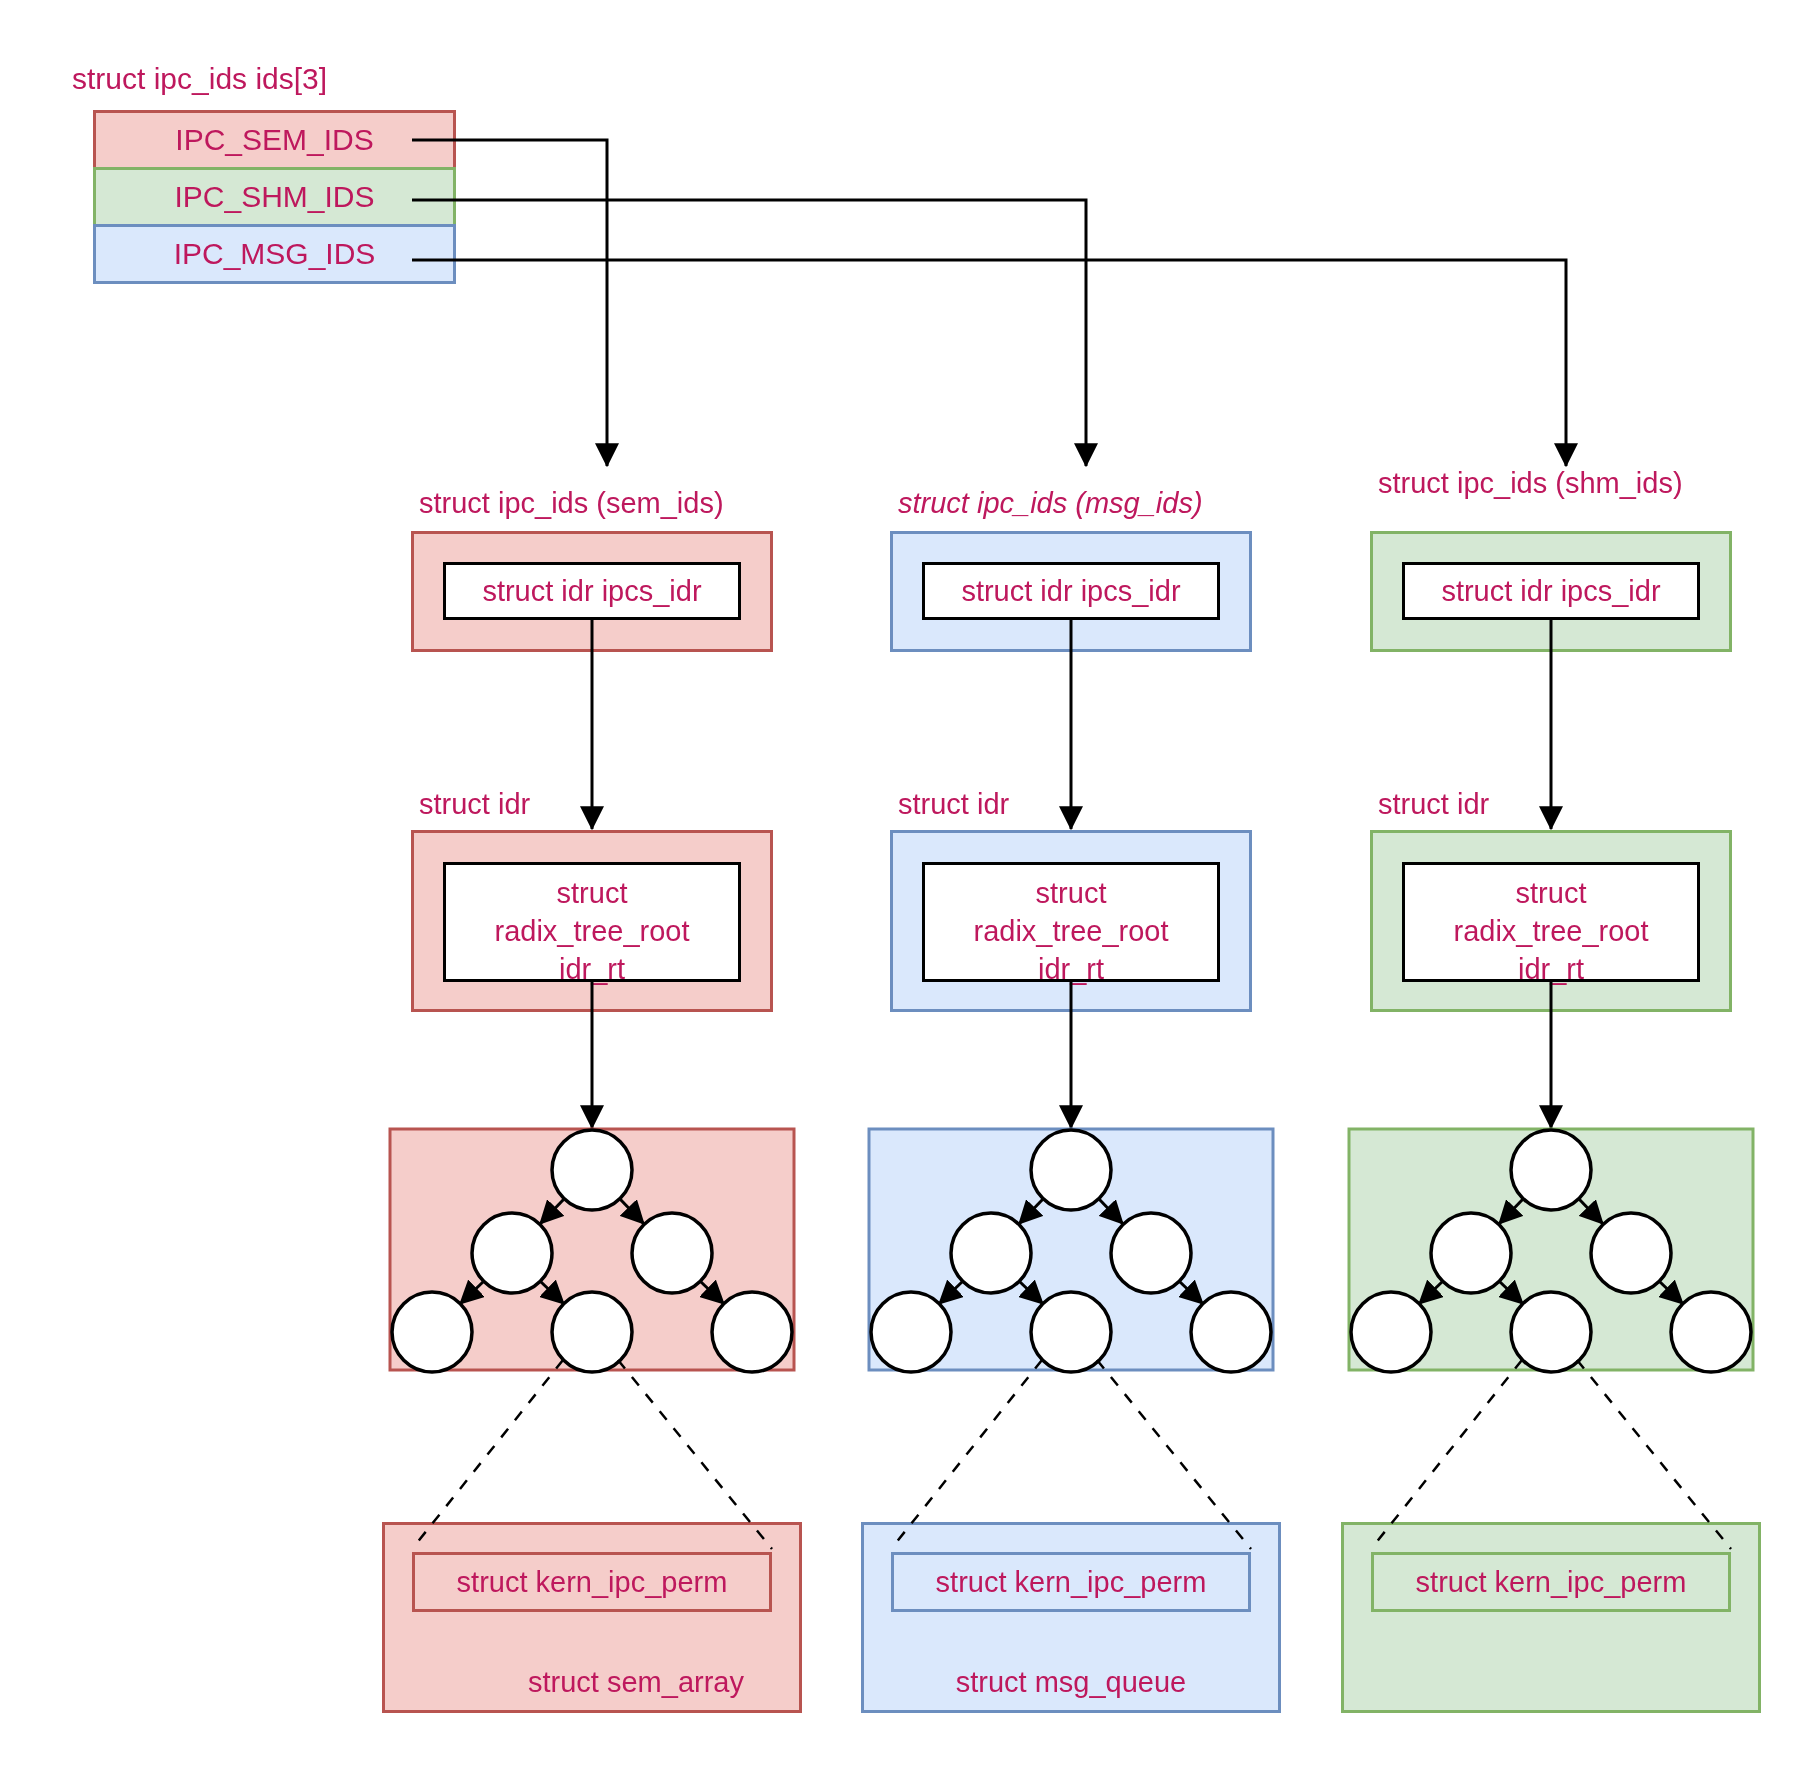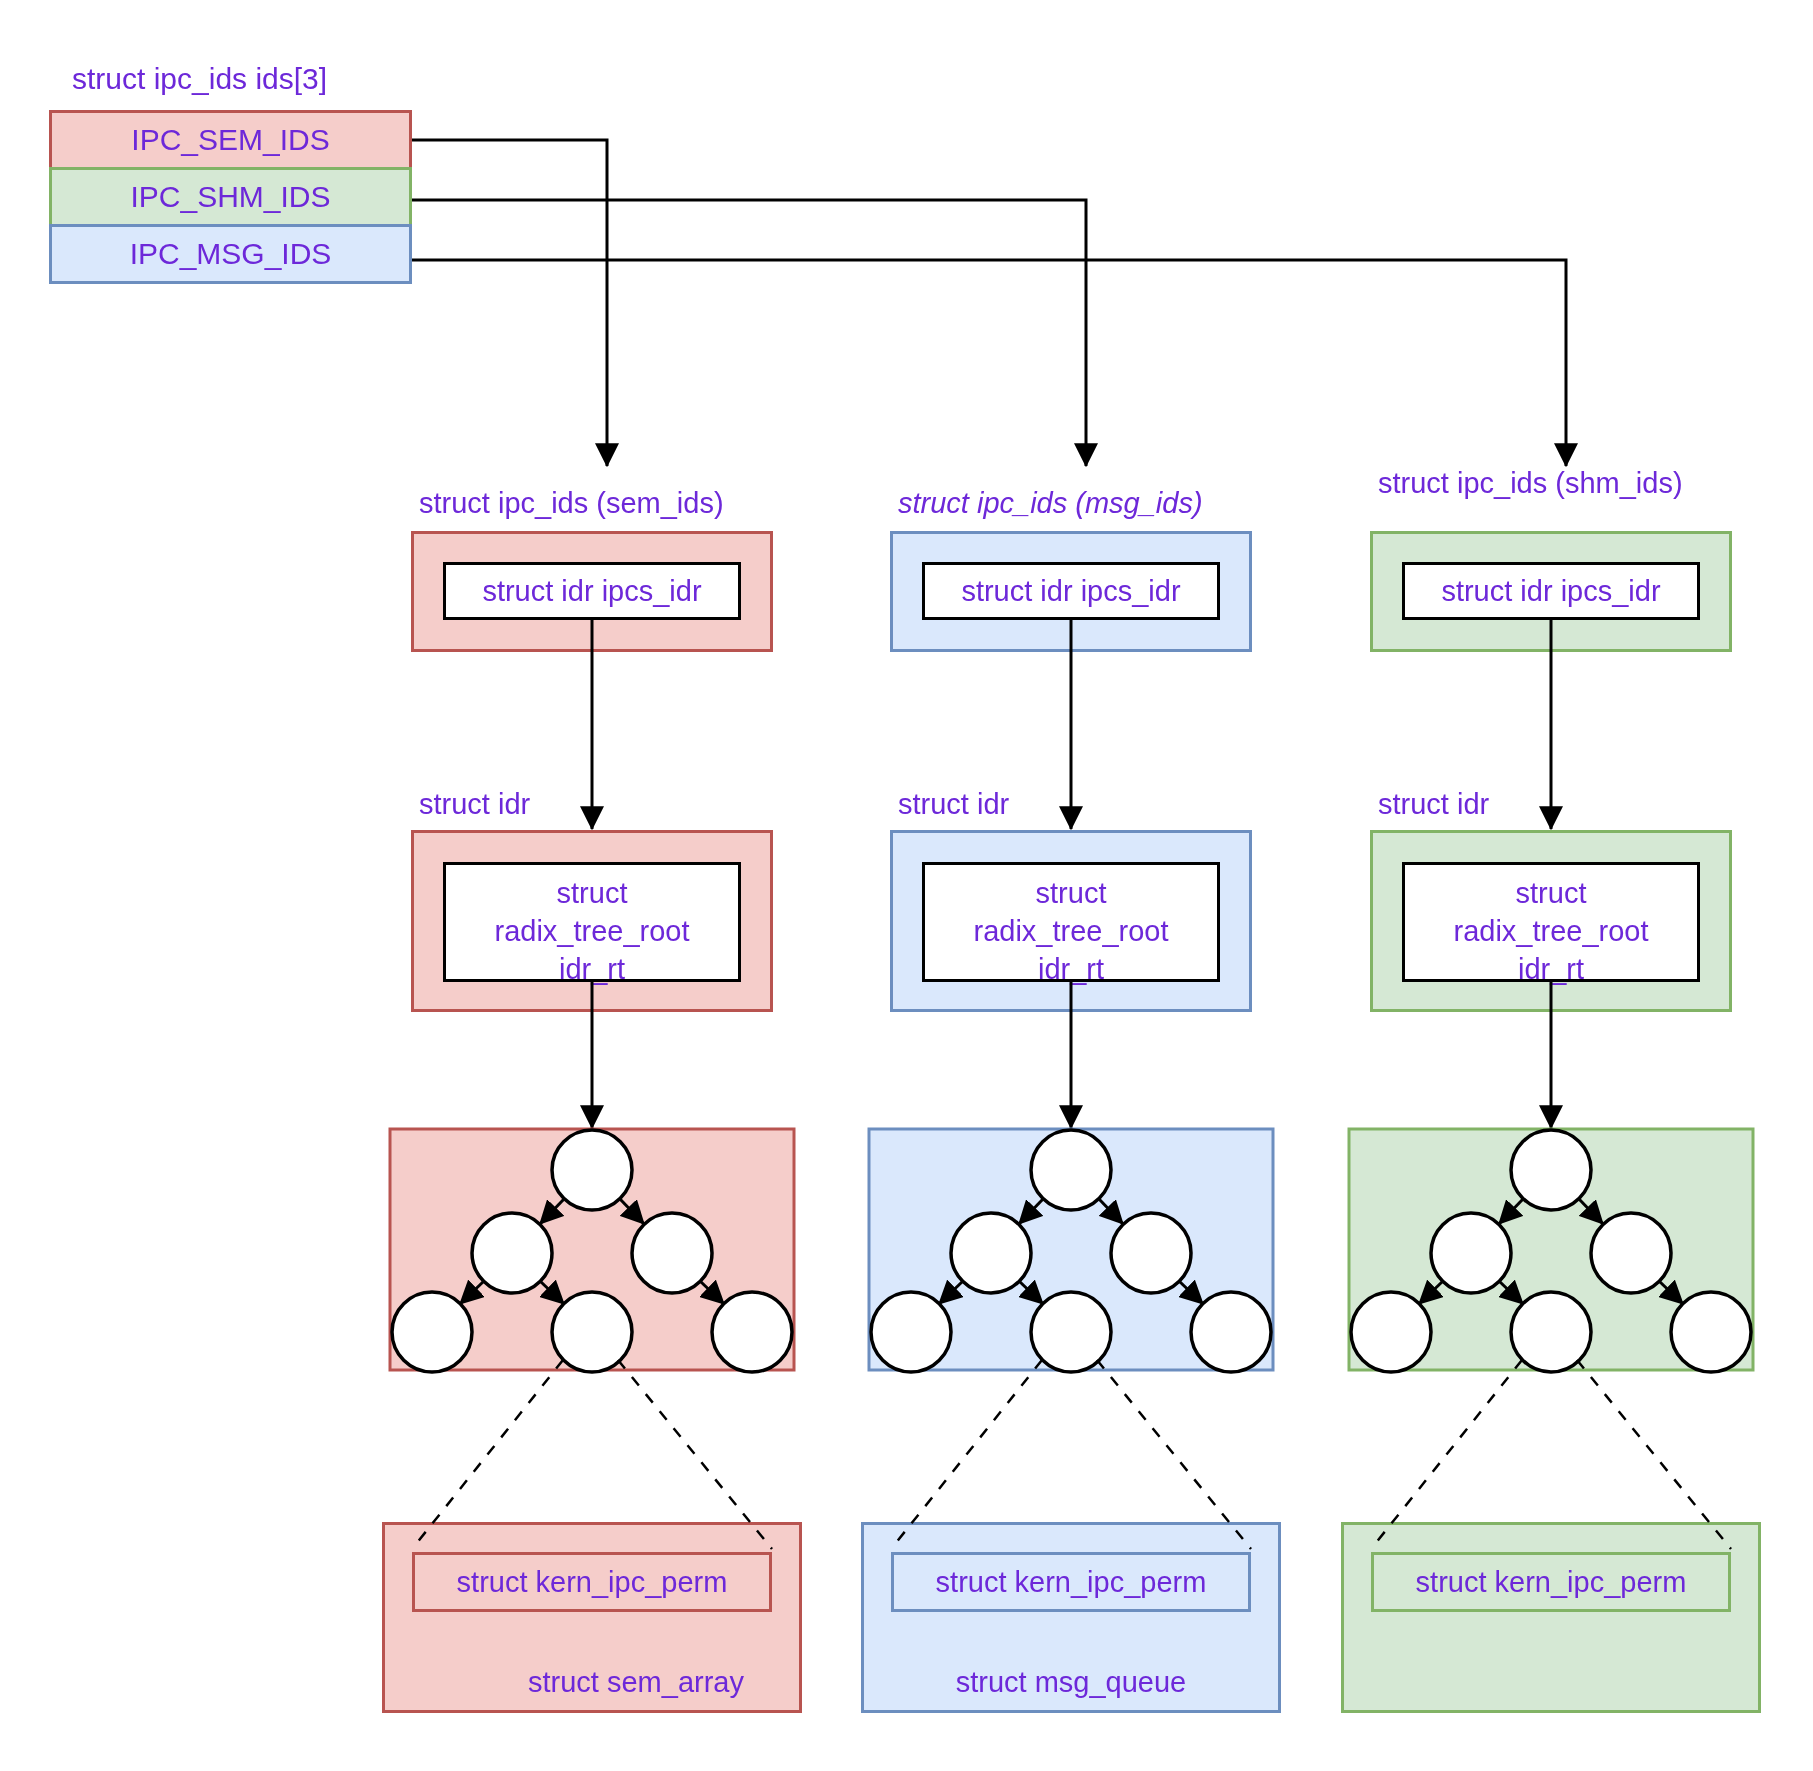--- a/index.html
+++ b/index.html
@@ -1,25 +1,25 @@
 <!DOCTYPE html>
 <html><head>
 <meta charset="utf-8">
 <style>
   html,body{margin:0;padding:0;background:#ffffff;}
   .canvas{
     position:relative;width:1813px;height:1771px;background:#ffffff;
-    font-family:"Liberation Sans",sans-serif;color:#6d28d9;overflow:hidden;
+    font-family:"Liberation Sans",sans-serif;color:#be185d;overflow:hidden;
   }
   .abs{position:absolute;box-sizing:border-box;}
   .lbl{position:absolute;white-space:nowrap;font-size:29px;line-height:34px;}
   .hdr-label{position:absolute;left:72px;top:62px;font-size:30px;white-space:nowrap;}
   .hdr-row{
     position:relative;box-sizing:border-box;width:363px;height:60px;
-    border:3px solid #000;text-align:center;font-size:30px;line-height:54px;
+    border:3px solid #000;text-align:center;font-size:30px;line-height:54px;margin-left:44px;
   }
   .hdr-row + .hdr-row{margin-top:-3px;}
   .colbox{border:3px solid;}
   .whitebox{
     background:#fff;border:3px solid #000;text-align:center;
     font-size:29px;
   }
   .onelinebox{line-height:52px;white-space:nowrap;}
   .radixbox{padding-top:9px;line-height:38px;}
   .kernbox{border:3px solid;text-align:center;font-size:29px;line-height:54px;white-space:nowrap;}

